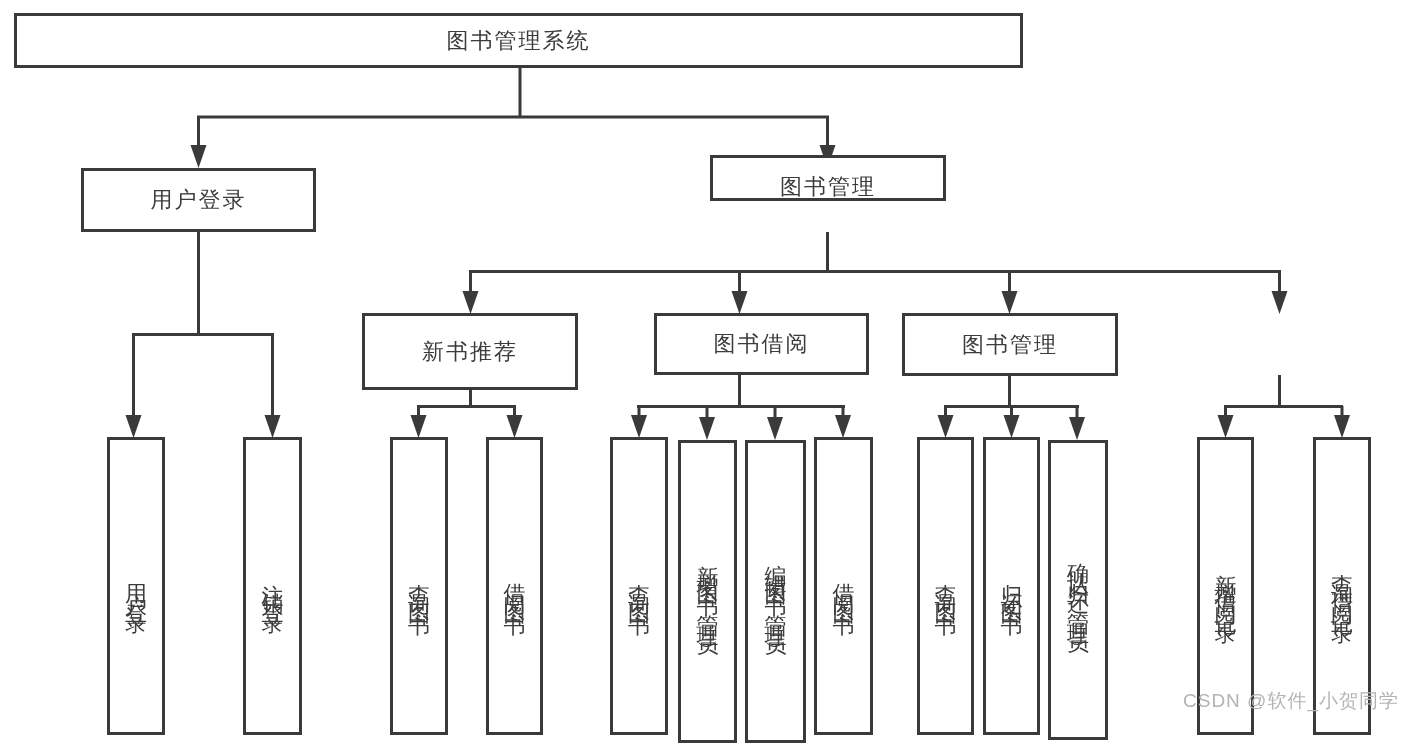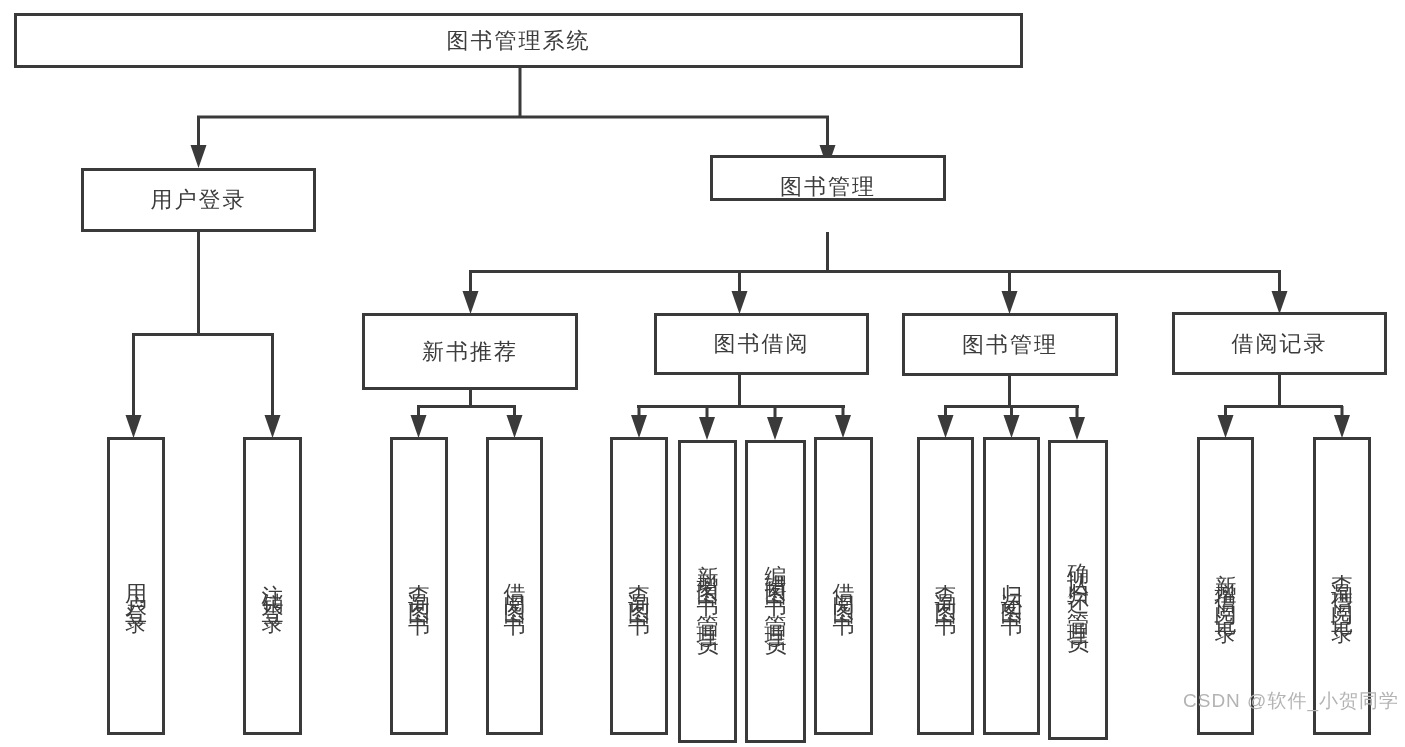--- a/index.html
+++ b/index.html
@@ -115,23 +115,20 @@
 
   <div class="node b-g1">
     <span class="lbl">新书推荐</span>
   </div>
   <div class="node b-g2">
     <span class="lbl">图书借阅</span>
   </div>
   <div class="node b-g3">
     <span class="lbl">图书管理</span>
   </div>
-  <div class="node b-g4">
-    <span class="lbl">借阅记录</span>
-  </div>
 
   <div class="node vnode b-a1">
     <span class="lbl">用户登录</span>
   </div>
   <div class="node vnode b-a2">
     <span class="lbl">注销登录</span>
   </div>
 
   <div class="node vnode b-b1">
     <span class="lbl">查询图书</span>

